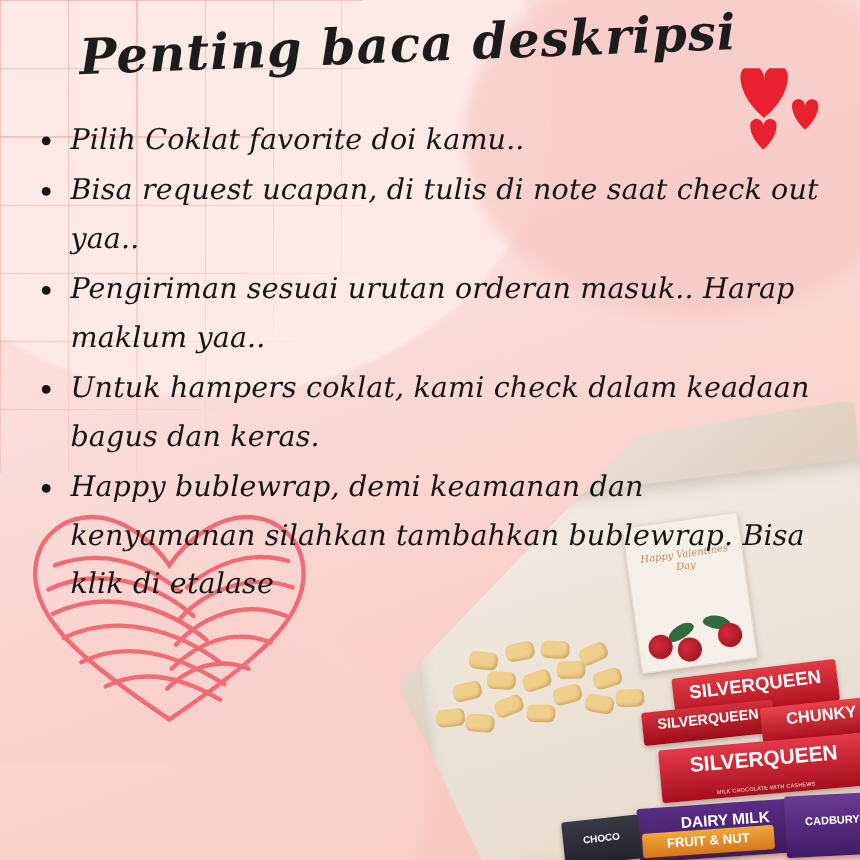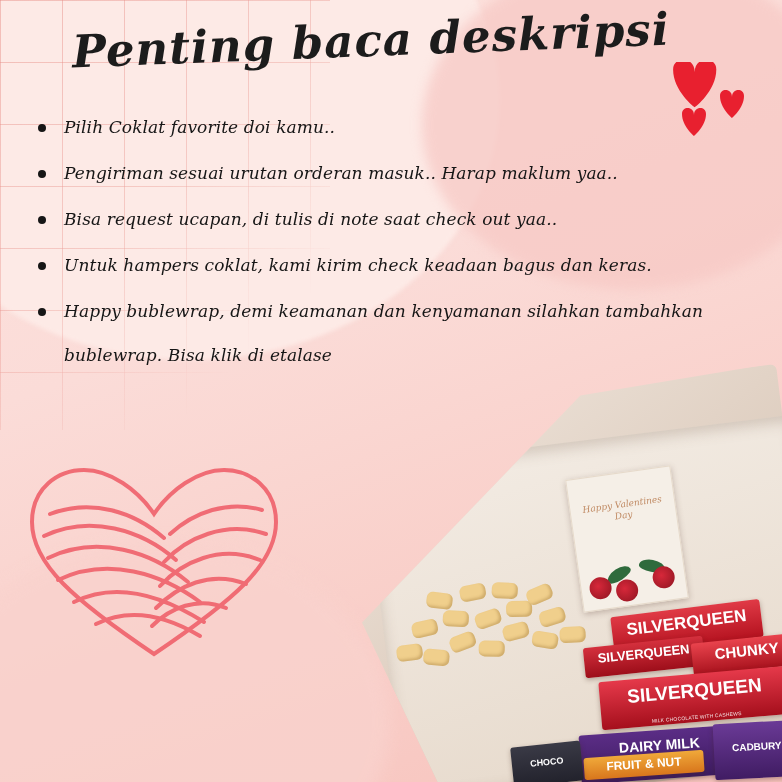--- a/index.html
+++ b/index.html
@@ -303,21 +303,21 @@
     margin: 0;
     padding: 0;
     list-style: none;
   }
   .bullets li {
     position: relative;
     padding-left: 30px;
     margin-bottom: 2px;
     font-family: "DejaVu Serif", serif;
     font-style: italic;
-    font-size: 17px;
+    font-size: 26px;
     line-height: 44px;
     color: #161616;
     letter-spacing: .1px;
   }
   .bullets li::before {
     content: "";
     position: absolute;
     left: 4px;
     top: 19px;
     width: 8px;
@@ -423,19 +423,19 @@
       <div class="pack pack-dark-l">
         <span class="pack-label">CHOCO</span>
       </div>
     </div>
   </div>
 
   <div class="title">Penting baca deskripsi</div>
 
   <ul class="bullets">
     <li>Pilih Coklat favorite doi kamu..</li>
+    <li>Bisa request ucapan, di tulis di note saat check out yaa..</li>
     <li>Pengiriman sesuai urutan orderan masuk.. Harap maklum yaa..</li>
-    <li>Bisa request ucapan, di tulis di note saat check out yaa..</li>
-    <li>Untuk hampers coklat, kami kirim check keadaan bagus dan keras.</li>
+    <li>Untuk hampers coklat, kami check dalam keadaan bagus dan keras.</li>
     <li>Happy bublewrap, demi keamanan dan kenyamanan silahkan tambahkan bublewrap. Bisa klik di etalase</li>
   </ul>
 
 </div>
 
 </body></html>

